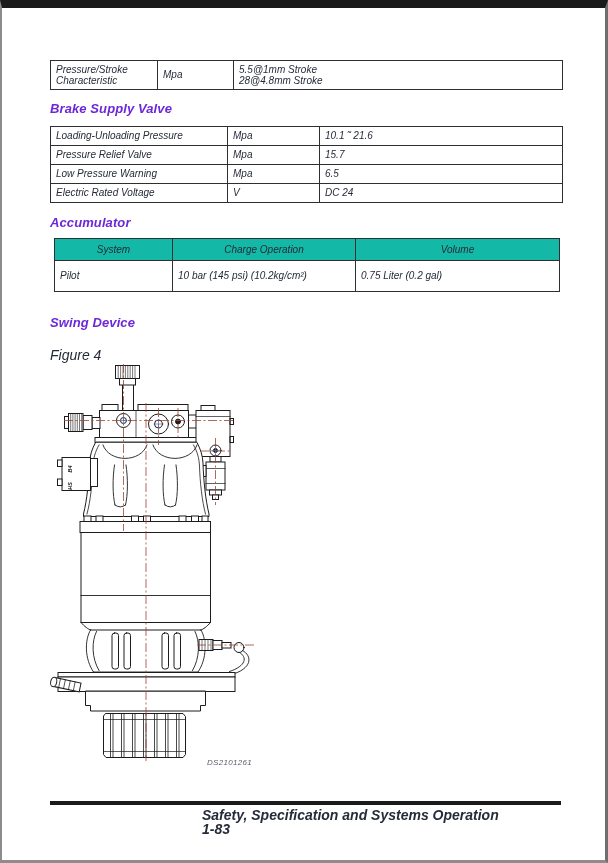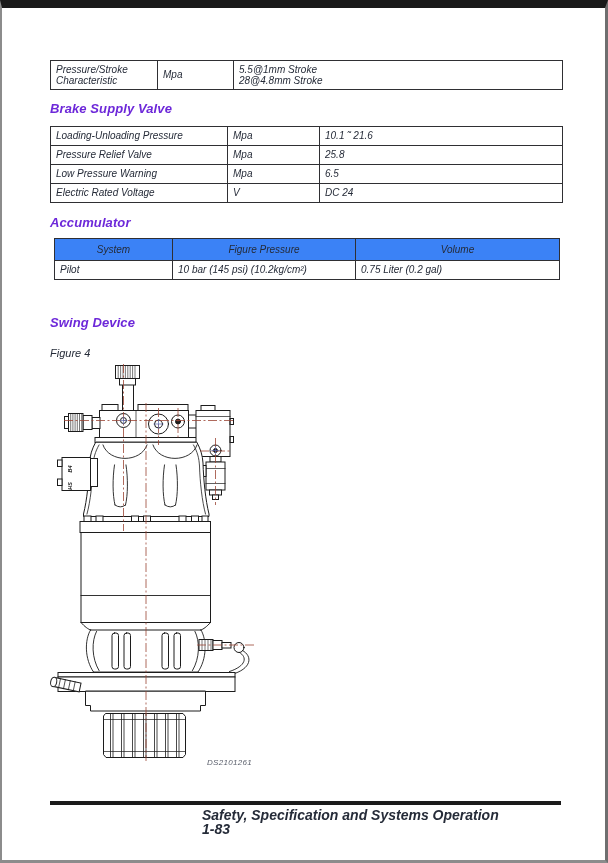--- a/index.html
+++ b/index.html
@@ -31,25 +31,25 @@
     border: 1px solid #2f2f33;
     padding: 2px 4px 2px 5px;
     vertical-align: middle;
     text-align: left;
     font-weight: normal;
     line-height: 11.5px;
     overflow: hidden;
   }
   td.preline { white-space: pre-line; }
   table.acc th {
-    background: #3b82f6;
+    background: #14b8a6;
     text-align: center;
     padding: 2px 4px;
   }
-  .fig-label { font-size: 11px; color: #252b38; }
+  .fig-label { font-size: 14px; color: #252b38; }
 
   .footer-rule { background: #1b1b1b; }
   .footer-text {
     text-align: left;
     font-size: 14px;
     font-weight: bold;
     line-height: 13.5px;
     color: #252b38;
   }
   svg { display: block; }
@@ -85,21 +85,21 @@
       </colgroup>
     <tbody>
         <tr style="height:19px;">
       <td>Loading-Unloading Pressure</td>
       <td>Mpa</td>
       <td>10.1 ˜ 21.6</td>
     </tr>
     <tr style="height:19px;">
       <td>Pressure Relief Valve</td>
       <td>Mpa</td>
-      <td>25.8</td>
+      <td>15.7</td>
     </tr>
     <tr style="height:19px;">
       <td>Low Pressure Warning</td>
       <td>Mpa</td>
       <td>6.5</td>
     </tr>
     <tr style="height:19px;">
       <td>Electric Rated Voltage</td>
       <td>V</td>
       <td>DC 24</td>
@@ -111,24 +111,24 @@
 
   <table class="spec acc abs" style="left:52px; top:230px; width:505px;">
     <colgroup>
         <col style="width:118px">
         <col style="width:183px">
         <col style="width:204px">
       </colgroup>
     <tbody>
         <tr style="height:22px;">
       <th>System</th>
-      <th>Figure Pressure</th>
+      <th>Charge Operation</th>
       <th>Volume</th>
     </tr>
-    <tr style="height:19px;">
+    <tr style="height:31px;">
       <td>Pilot</td>
       <td>10 bar (145 psi) (10.2kg/cm²)</td>
       <td>0.75 Liter (0.2 gal)</td>
     </tr>
   </tbody>
     </table>
 
   <h2 class="sec abs" style="left:48px; top:307px;">Swing Device</h2>
 
   <div class="fig-label abs" style="left:48px; top:339px;">Figure 4</div>

